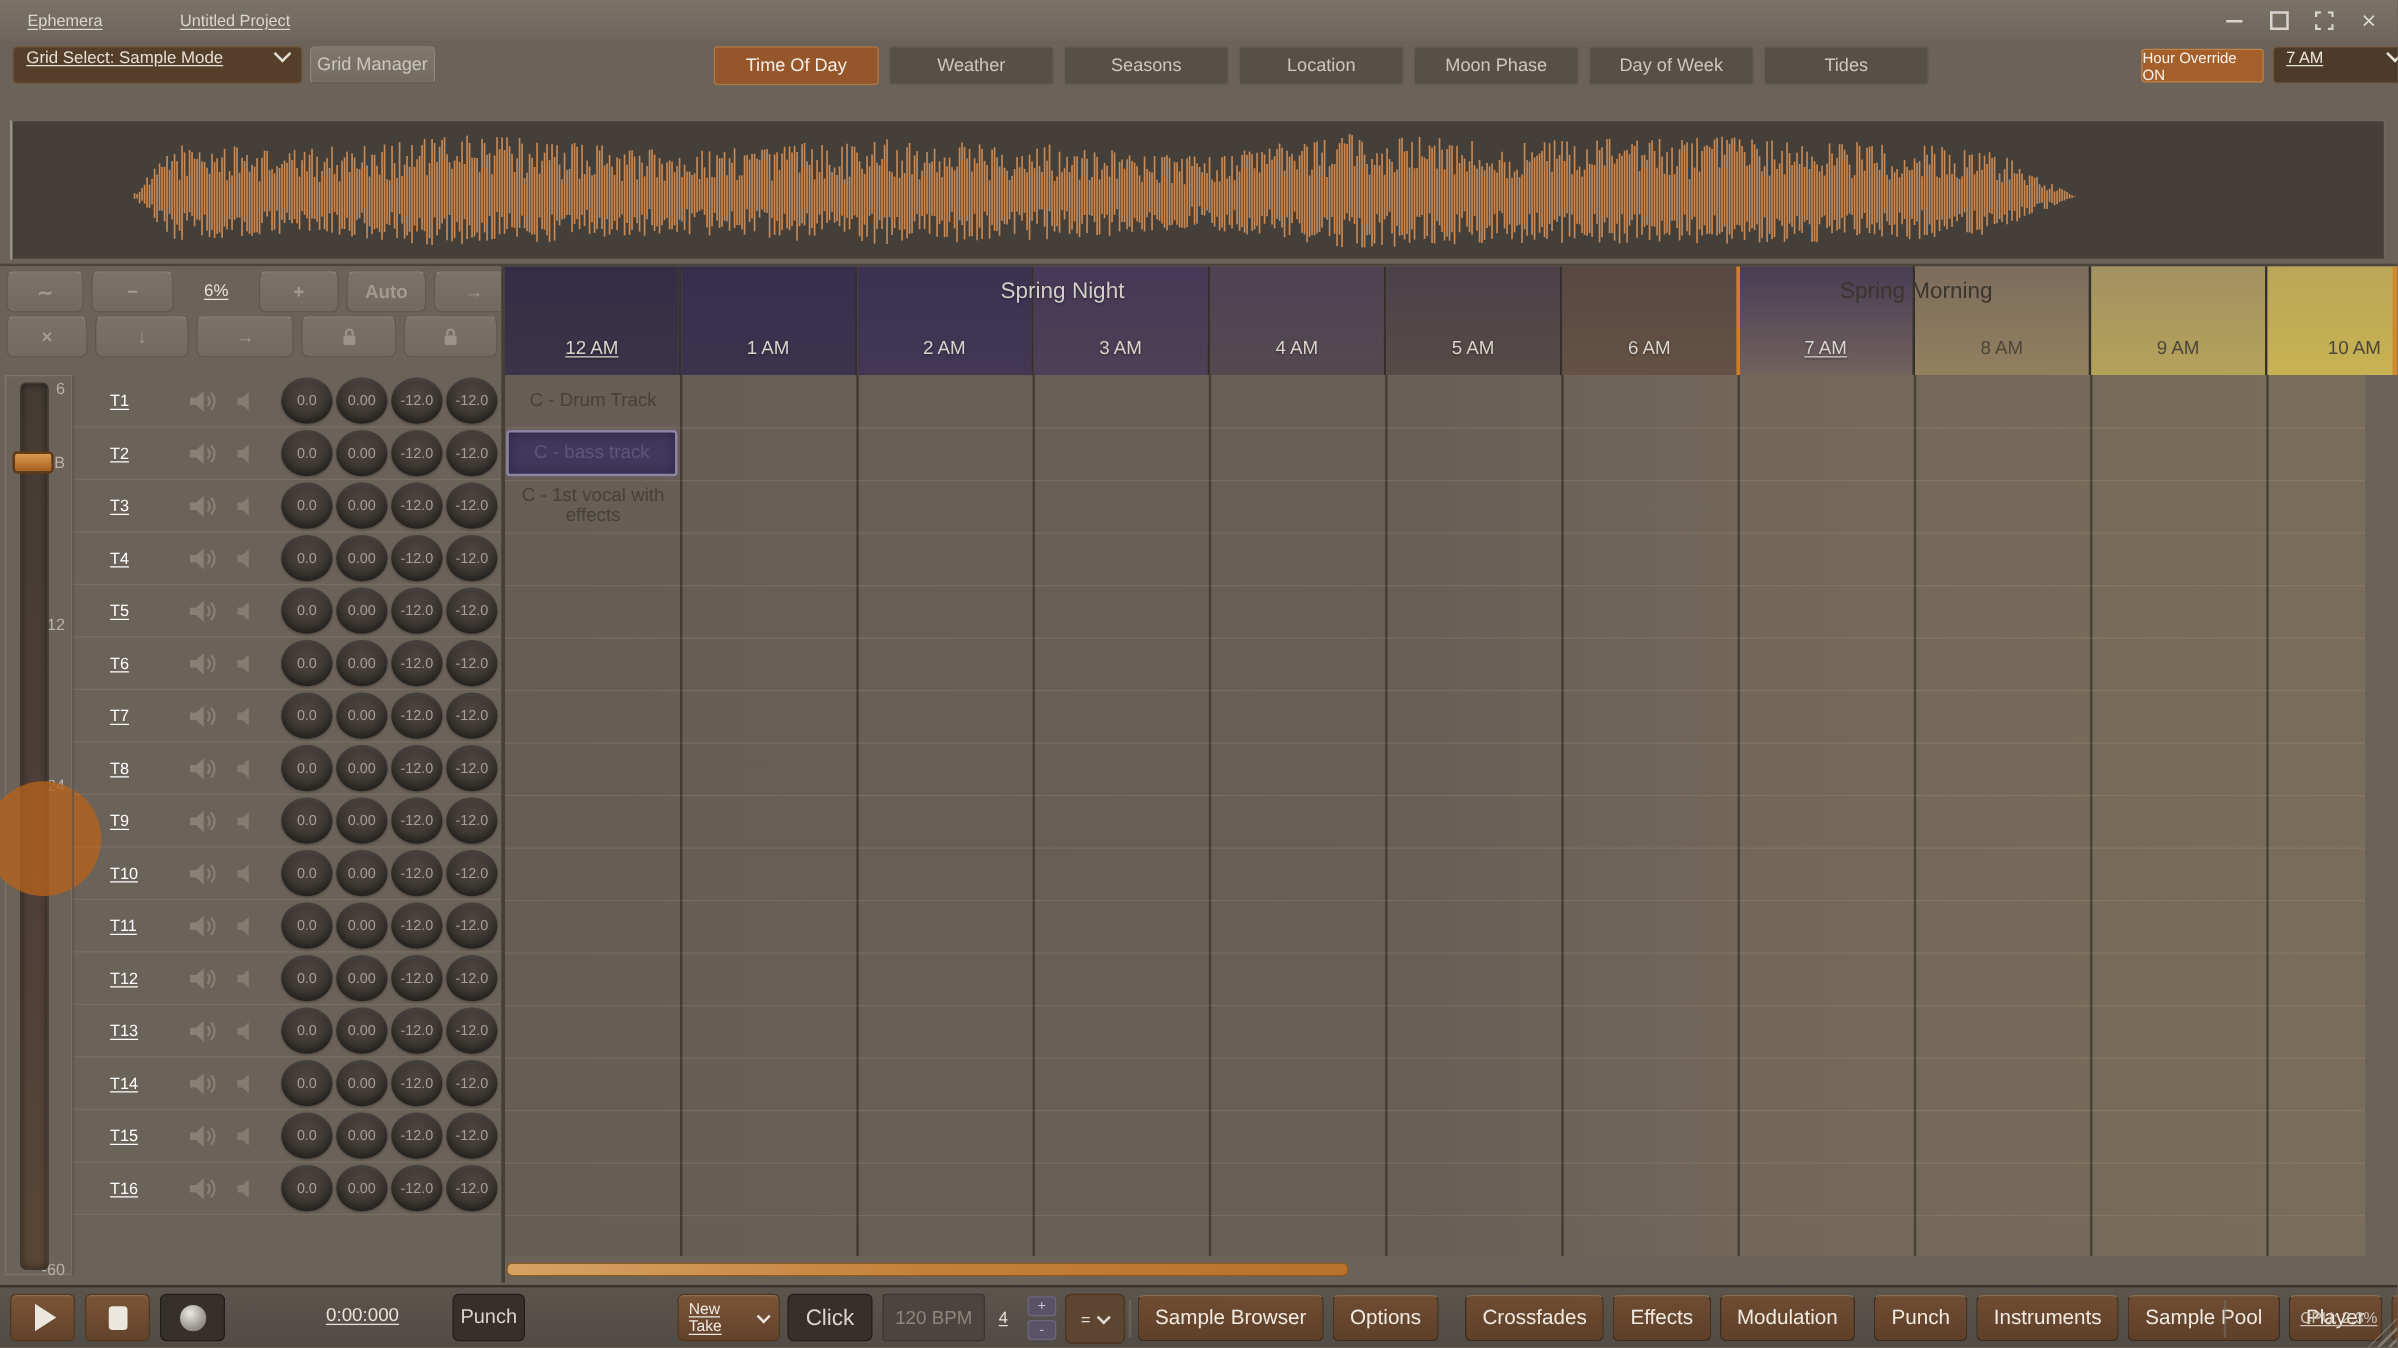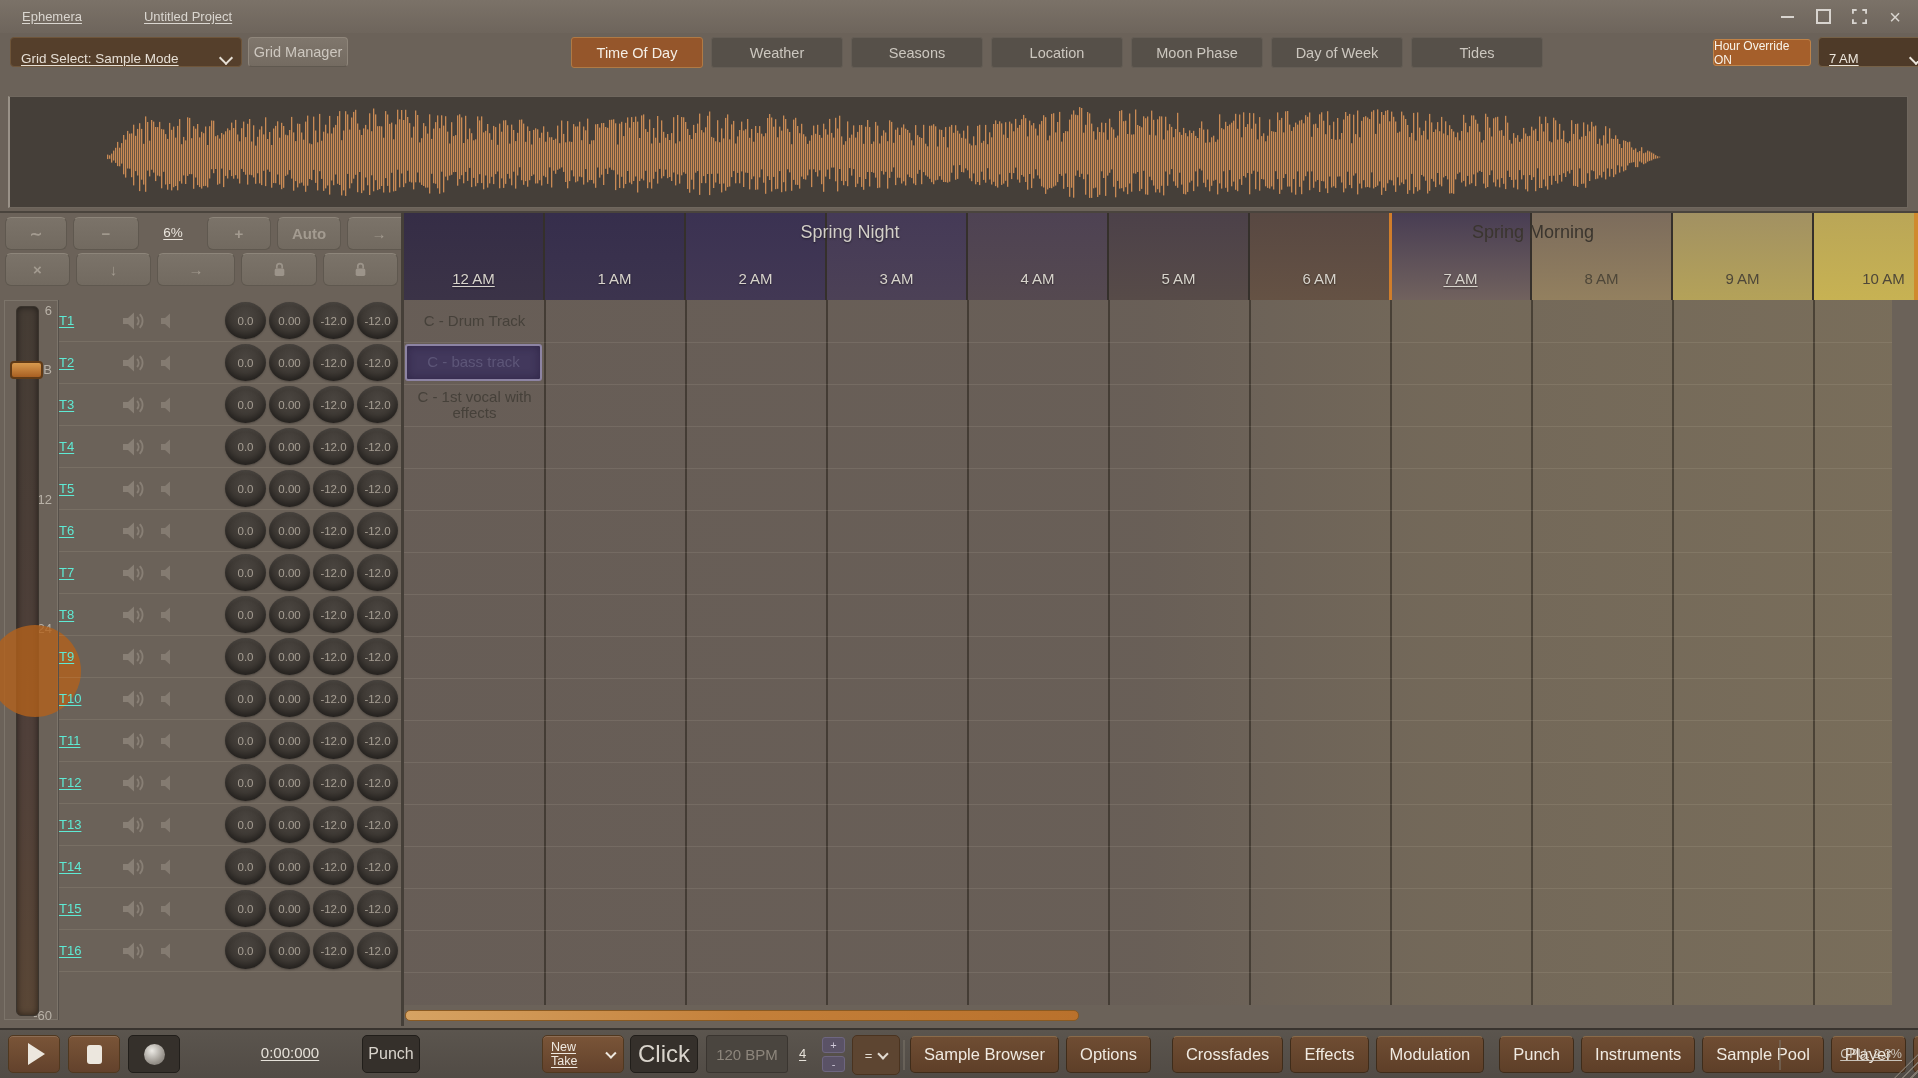--- a/index.html
+++ b/index.html
@@ -15,21 +15,21 @@
   .menu.m1{margin-left:22px;}
   .menu.m2{margin-left:62px;}
   .wincontrols{margin-left:auto;display:flex;align-items:center;gap:18px;padding-right:14px;}
   .wc{display:inline-flex;align-items:center;justify-content:center;width:18px;height:18px;color:#d8d4cf;}
   .wc-min i{display:block;width:13px;height:2px;background:#d8d4cf;}
   .wc-max i{display:block;width:11px;height:11px;border:2px solid #d8d4cf;}
   .wc-close{font-size:20px;line-height:16px;}
 
   
   .toolbar{position:absolute;left:0;top:33px;width:100%;height:39px;background:#6b6259;}
-  .dropdown{display:flex;align-items:flex-end;border-radius:4px;cursor:pointer;}
+  .dropdown{display:flex;align-items:flex-start;border-radius:4px;cursor:pointer;}
   .grid-select{position:absolute;left:10px;top:4px;width:210px;height:28px;
     background:#553f2b;border:1px solid #6e553a;padding:0 10px;font-size:13.5px;color:#e6dfd5;}
   .chev{display:inline-block;width:8px;height:8px;border-right:2px solid currentColor;
     border-bottom:2px solid currentColor;transform:rotate(45deg);margin-left:auto;margin-bottom:3px;}
   .chev.small{width:6px;height:6px;}
   .grid-manager{position:absolute;left:248px;top:4px;width:98px;height:28px;
     background:linear-gradient(180deg,#7f766c,#746b61);border:1px solid #8f867b;border-bottom-color:#5f584f;
     border-radius:4px;color:#cdc7bf;font-size:14.5px;display:flex;align-items:center;justify-content:center;}
   .tabs{position:absolute;left:547px;top:4px;display:flex;gap:8px;padding-left:24px;}
   .tab{width:130px;height:29px;background:#565049;border:1px solid #645d55;border-radius:3px;
@@ -84,21 +84,21 @@
     border:1px solid #3b352e;box-shadow:inset 0 0 7px rgba(0,0,0,.55);}
   .fader-handle{position:absolute;left:5px;top:60px;width:33px;height:18px;border-radius:4px;
     background:linear-gradient(180deg,#d89a4e,#a85f22);border:2px solid #5f3a17;box-sizing:border-box;}
   .blob{position:absolute;left:-16px;top:324px;width:92px;height:92px;border-radius:50%;
     background:rgba(179,97,27,.8);}
 
   
   .vsep2{position:absolute;left:58px;top:300px;width:1px;height:720px;background:#56504a;}
   .tracklist{position:absolute;left:59px;top:300px;width:342px;height:720px;}
   .trow{height:42px;display:flex;align-items:center;border-bottom:1px solid rgba(235,225,205,.10);box-sizing:border-box;}
-  .tlabel{font-size:13px;color:#5eead4;min-width:28px;}
+  .tlabel{margin-left:29px;font-size:13px;color:#ffffff;min-width:28px;}
   .vol-icon{margin-left:34px;opacity:.40;display:flex;}
   .mute-icon{margin-left:12px;opacity:.34;display:flex;}
   .knobs{margin-left:auto;margin-right:3px;display:flex;gap:3px;align-items:center;}
   .knob{width:41px;height:37px;border-radius:50%;
     background:radial-gradient(ellipse at 50% 38%,#4a4540 0%,#3e3934 55%,#322e2a 100%);
     box-shadow:inset 0 2px 3px rgba(255,255,255,.05),inset 0 -4px 7px rgba(0,0,0,.4),0 1px 2px rgba(0,0,0,.25);
     display:flex;align-items:center;justify-content:center;font-size:11.5px;color:#a79f94;}
 
   
   .vsep{position:absolute;left:401px;top:213px;width:3px;height:813px;background:#453f38;}
@@ -128,21 +128,21 @@
   .t-stop{left:68px;width:52px;}
   .t-rec{left:128px;width:52px;}
   .play-tri{width:0;height:0;border-left:17px solid #ece7de;border-top:11px solid transparent;border-bottom:11px solid transparent;margin-left:4px;}
   .stop-sq{width:15px;height:19px;background:#ece7de;border-radius:3px;}
   .rec-circ{width:21px;height:21px;border-radius:50%;
     background:radial-gradient(circle at 38% 32%,#eceae5,#9a958e 62%,#6f6a64);}
   .t-time{position:absolute;left:248px;top:14px;width:84px;text-align:center;font-size:15px;color:#e6e1d9;}
   .t-punch{left:362px;width:58px;font-size:16px;}
   .t-take{left:542px;width:82px;font-size:12.5px;padding:0 8px;}
   .t-take .chev{margin-left:6px;}
-  .t-click{left:630px;width:68px;font-size:24px;}
+  .t-click{left:630px;width:68px;font-size:18px;}
   .t-bpm{left:706px;width:82px;background:#4a453f;border:1px solid #3a3530;color:#8d867c;font-size:15px;border-radius:3px;box-sizing:border-box;}
   .t-sig{position:absolute;left:799px;top:16px;font-size:13px;color:#e6e1d9;}
   .stepper{position:absolute;left:822px;top:7px;display:flex;flex-direction:column;gap:3px;}
   .stepbtn{width:23px;height:16px;background:#5a5266;border:1px solid #6e6680;border-radius:3px;color:#cfc9d8;
     font-size:11px;display:flex;align-items:center;justify-content:center;box-sizing:border-box;}
   .t-note{left:852px;width:46px;font-size:13px;background:#5d4531;border:1px solid #4a3категория220;}
   .t-note{border:1px solid #4a331f;color:#e3dcd2;}
   .tsep{position:absolute;top:10px;width:2px;height:30px;background:#7a7268;opacity:.55;}
   .panel-buttons{position:absolute;left:910px;top:6px;display:flex;gap:7px;}
   .pbtn{height:37px;padding:0 13px;font-size:16.5px;color:#f0eae1;border-radius:5px;

